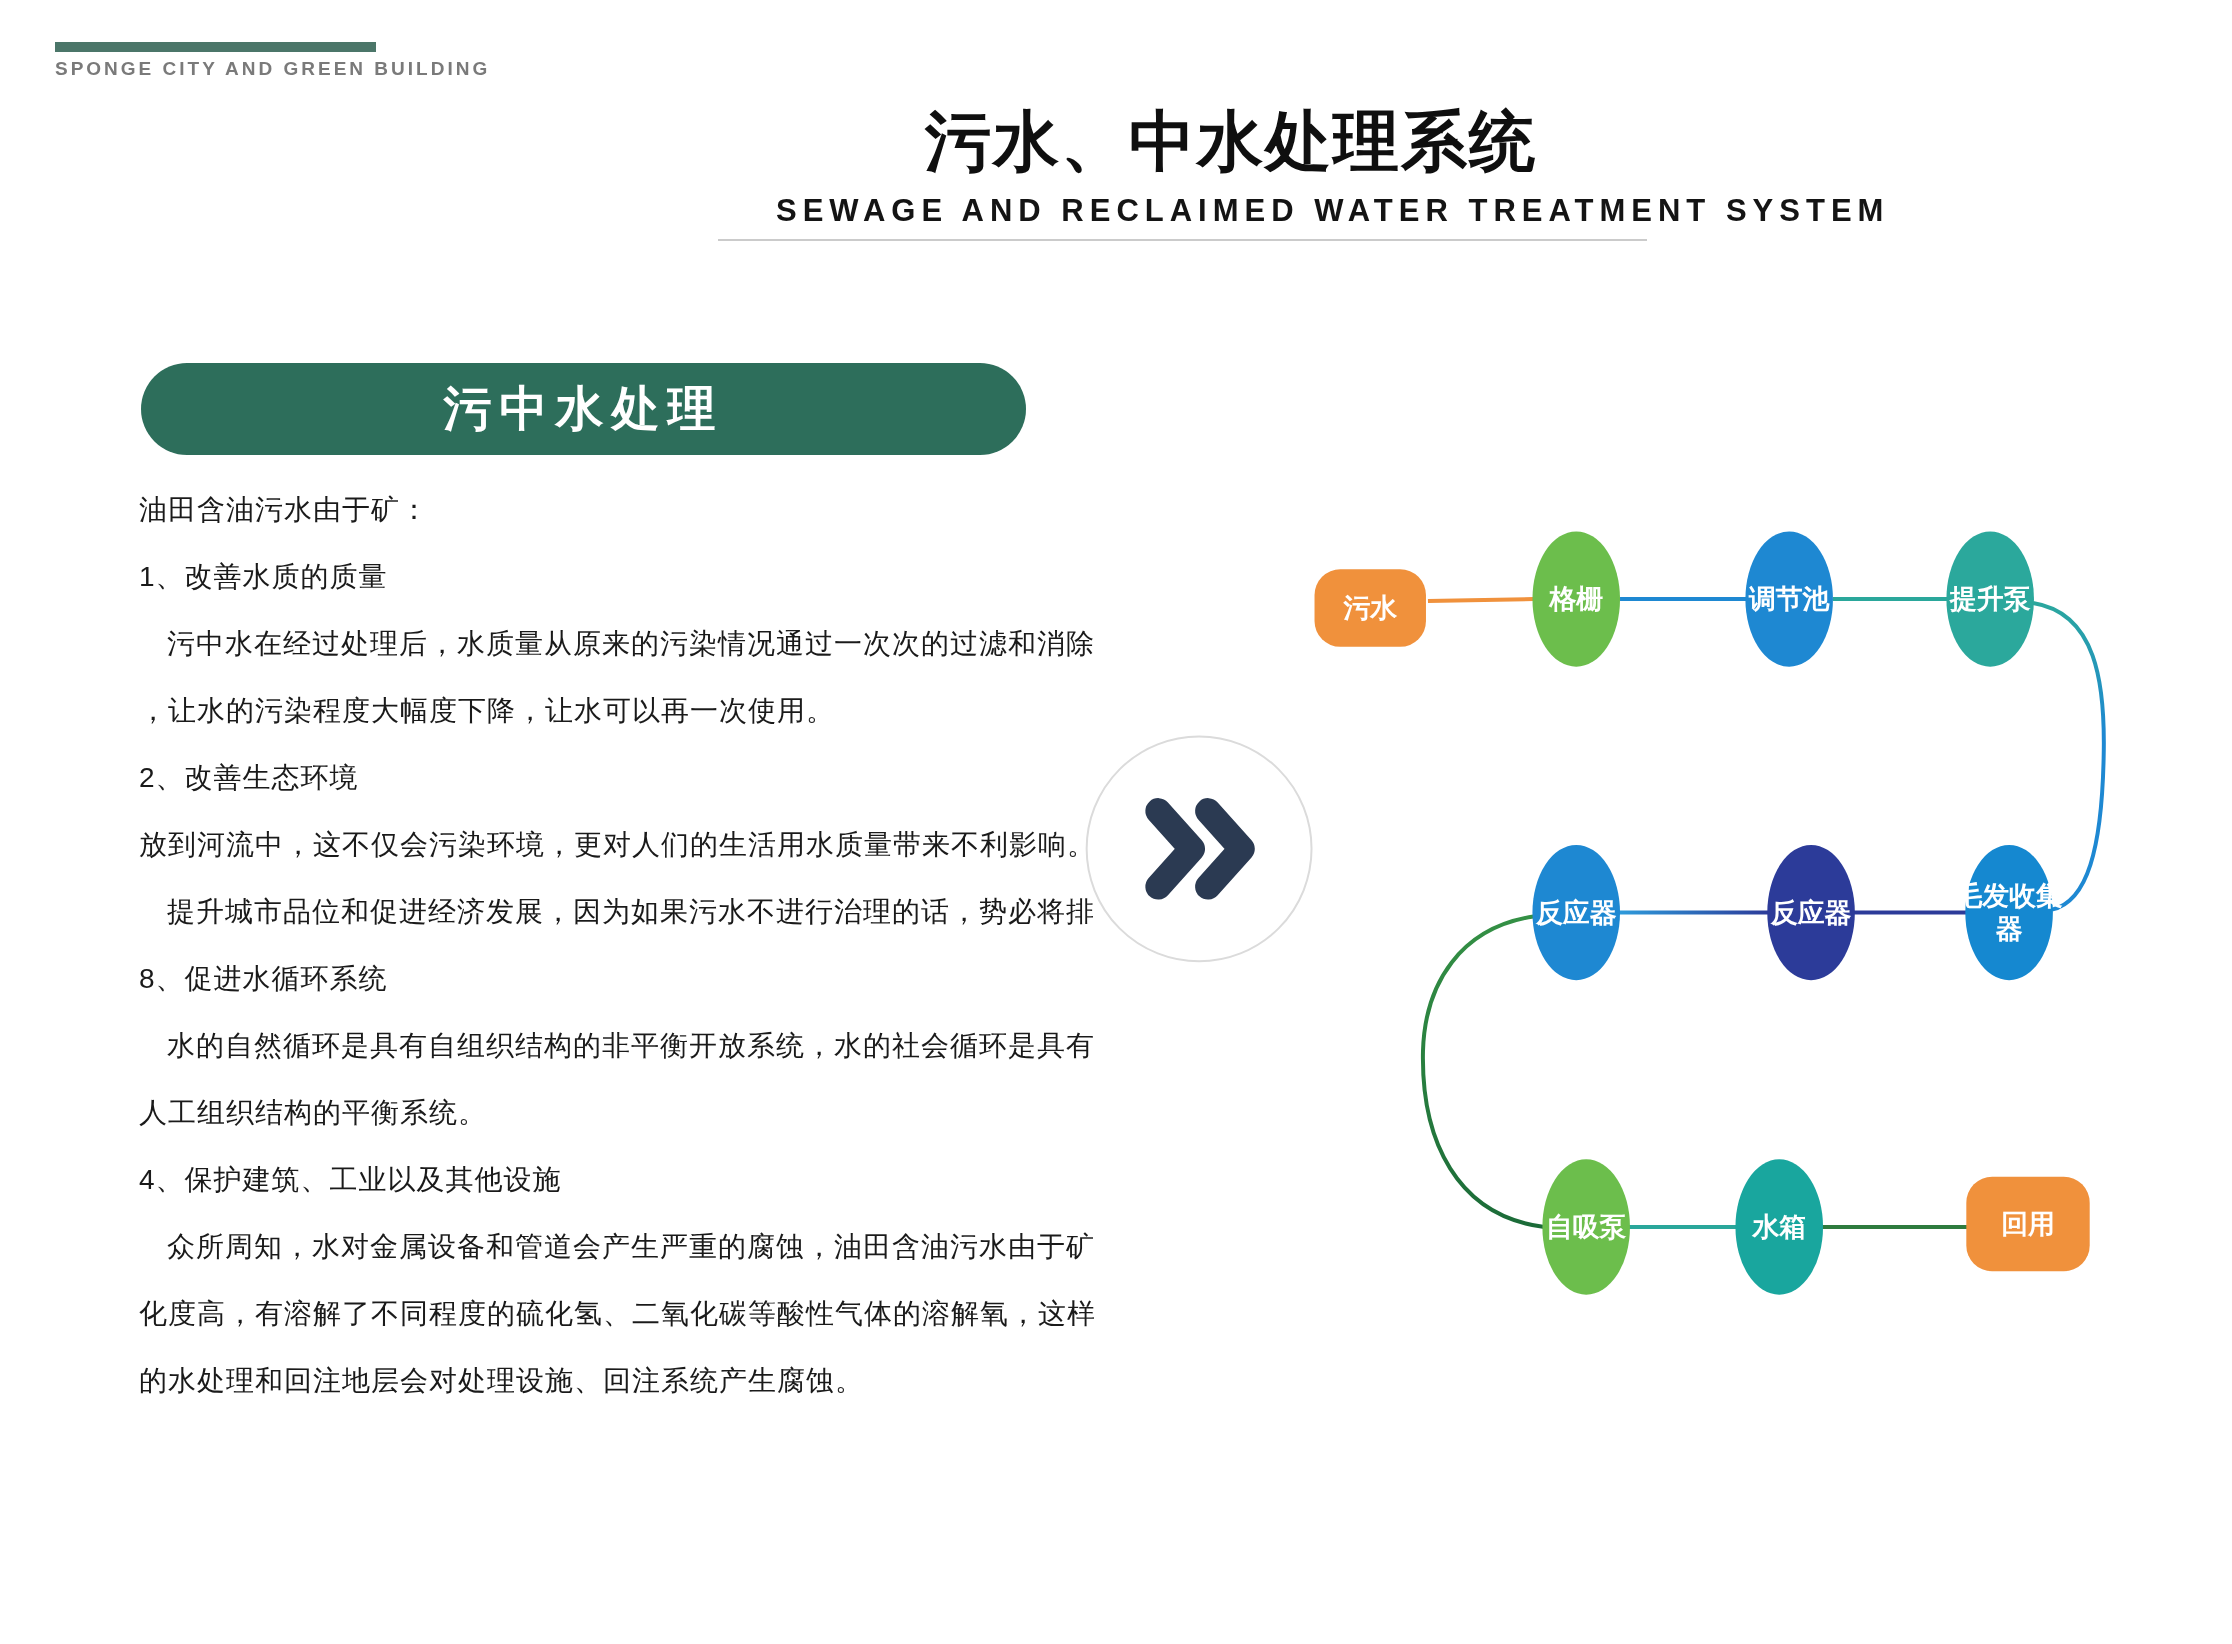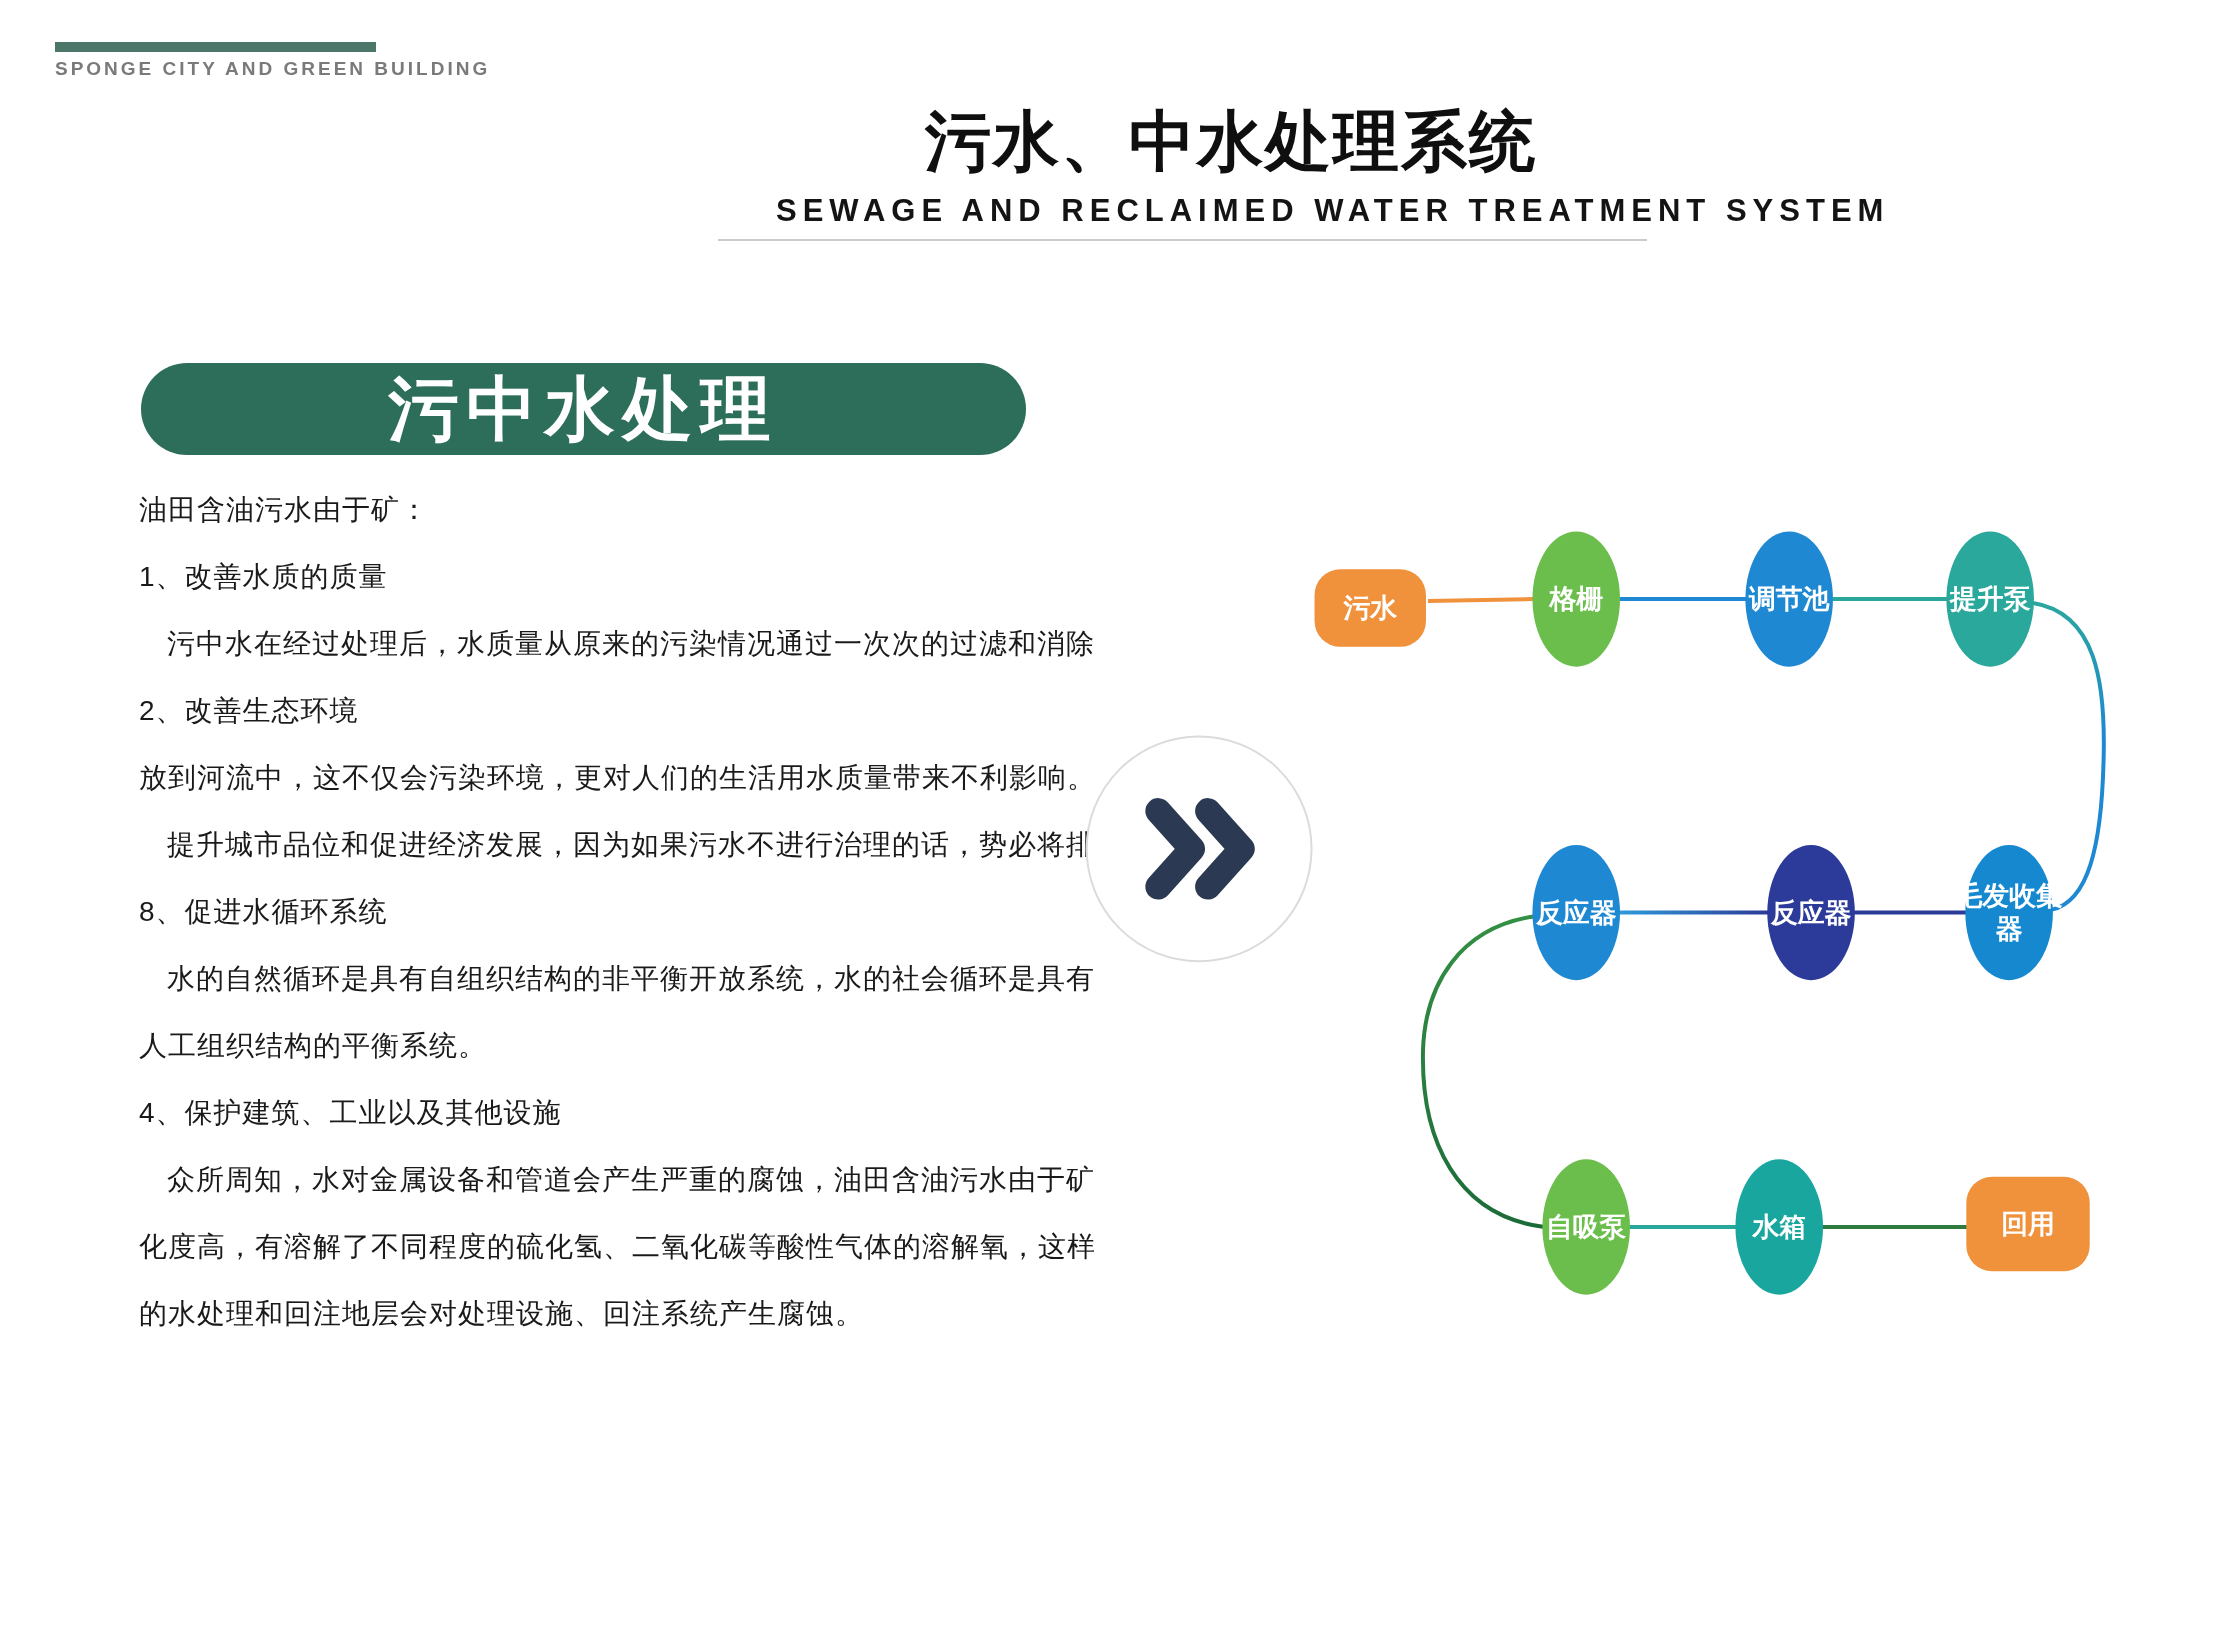--- a/index.html
+++ b/index.html
@@ -15,21 +15,21 @@
     font-size:19px;font-weight:bold;color:#7A7A7A;letter-spacing:3px;white-space:nowrap;
   }
   
   .header{position:absolute;left:776px;top:101px;width:910px;text-align:center;}
   .page-title{font-size:66px;line-height:80px;font-weight:900;color:#0F0F0F;letter-spacing:2px;white-space:nowrap;}
   .page-subtitle{margin-top:12px;font-size:31px;line-height:36px;font-weight:bold;color:#141414;letter-spacing:6px;white-space:nowrap;}
   .header-divider{position:absolute;left:718px;top:239px;width:929px;height:2px;background:#CBCBCB;}
   
   .section-pill{
     position:absolute;left:141px;top:363px;width:885px;height:92px;border-radius:46px;
-    background:#2D6E5B;color:#ffffff;font-size:70px;font-weight:bold;letter-spacing:8px;
+    background:#2D6E5B;color:#ffffff;font-size:48px;font-weight:bold;letter-spacing:8px;
     line-height:92px;text-align:center;white-space:nowrap;
   }
   
   .body-text{position:absolute;left:139px;top:476px;width:985px;color:#1A1A1A;}
   .bline{height:67px;line-height:67px;font-size:28px;letter-spacing:1px;white-space:nowrap;}
   .bline.indent{padding-left:28px;}
   
   .flow-svg{position:absolute;left:0;top:0;width:2233px;height:1645px;}
   .node-label{
     font-family:"Liberation Sans","DejaVu Sans",sans-serif;
@@ -49,20 +49,21 @@
     <div class="page-subtitle">SEWAGE AND RECLAIMED WATER TREATMENT SYSTEM</div>
   </div>
   <div class="header-divider"></div>
 
   <div class="section-pill">污中水处理</div>
 
   <div class="body-text">
     <div class="bline">油田含油污水由于矿：</div>
     <div class="bline">1、改善水质的质量</div>
     <div class="bline indent">污中水在经过处理后，水质量从原来的污染情况通过一次次的过滤和消除</div>
+    <div class="bline">，让水的污染程度大幅度下降，让水可以再一次使用。</div>
     <div class="bline">2、改善生态环境</div>
     <div class="bline">放到河流中，这不仅会污染环境，更对人们的生活用水质量带来不利影响。</div>
     <div class="bline indent">提升城市品位和促进经济发展，因为如果污水不进行治理的话，势必将排</div>
     <div class="bline">8、促进水循环系统</div>
     <div class="bline indent">水的自然循环是具有自组织结构的非平衡开放系统，水的社会循环是具有</div>
     <div class="bline">人工组织结构的平衡系统。</div>
     <div class="bline">4、保护建筑、工业以及其他设施</div>
     <div class="bline indent">众所周知，水对金属设备和管道会产生严重的腐蚀，油田含油污水由于矿</div>
     <div class="bline">化度高，有溶解了不同程度的硫化氢、二氧化碳等酸性气体的溶解氧，这样</div>
     <div class="bline">的水处理和回注地层会对处理设施、回注系统产生腐蚀。</div>

